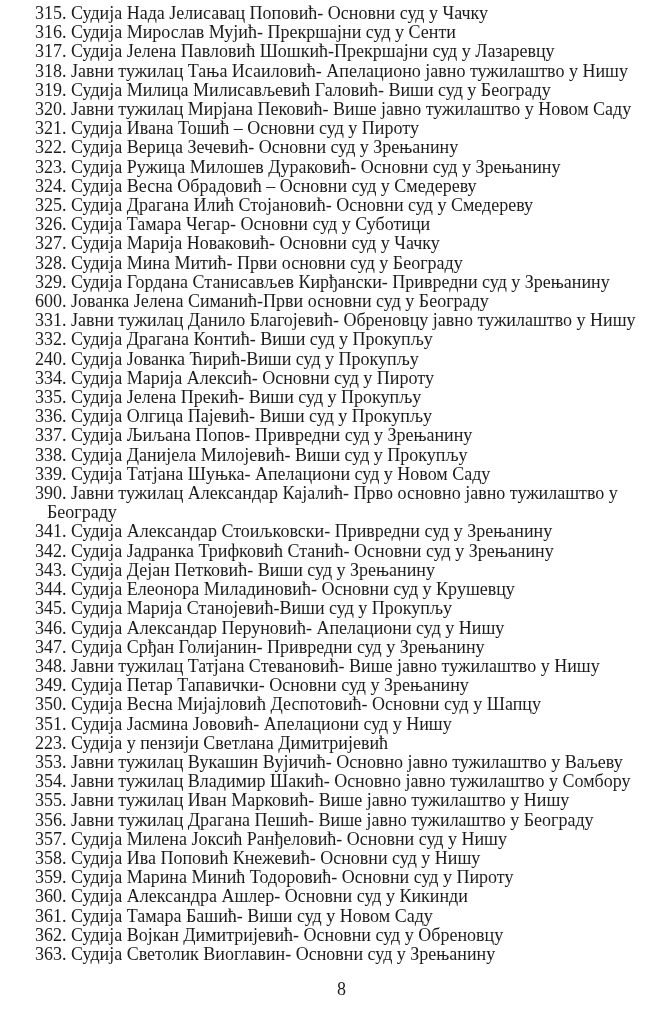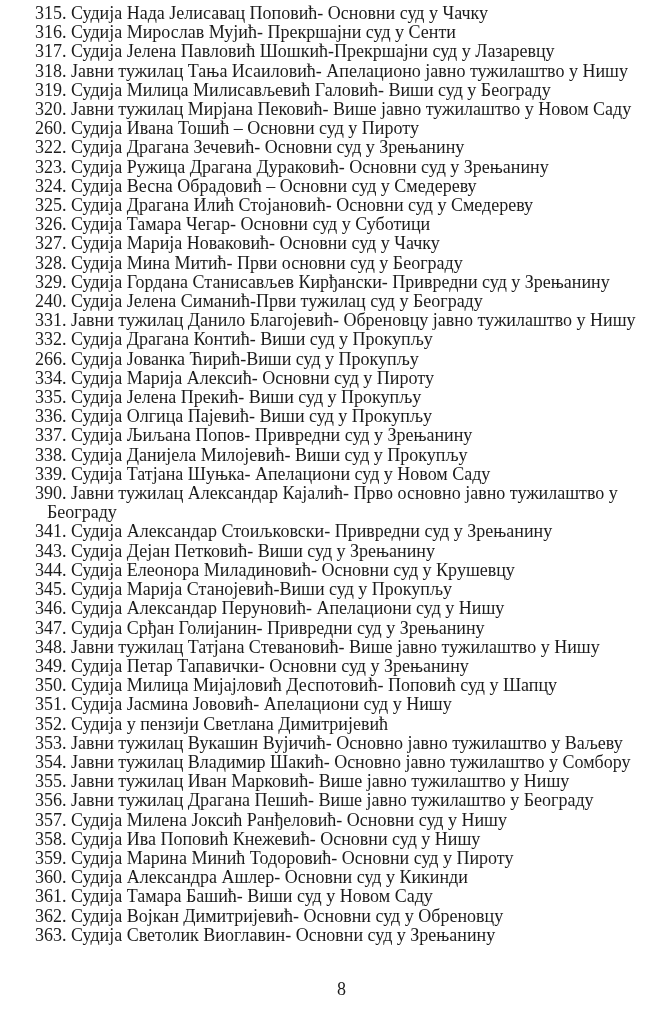--- a/index.html
+++ b/index.html
@@ -42,51 +42,52 @@
 <body>
 
 <div class="page">
   <div class="list">
       <div class="item"><span class="num">315.</span> <span>Судија Нада Јелисавац Поповић- Основни суд у Чачку</span></div>
       <div class="item"><span class="num">316.</span> <span>Судија Мирослав Мујић- Прекршајни суд у Сенти</span></div>
       <div class="item"><span class="num">317.</span> <span>Судија Јелена Павловић Шошкић-Прекршајни суд у Лазаревцу</span></div>
       <div class="item"><span class="num">318.</span> <span>Јавни тужилац Тања Исаиловић- Апелационо јавно тужилаштво у Нишу</span></div>
       <div class="item"><span class="num">319.</span> <span>Судија Милица Милисављевић Галовић- Виши суд у Београду</span></div>
       <div class="item"><span class="num">320.</span> <span>Јавни тужилац Мирјана Пековић- Више јавно тужилаштво у Новом Саду</span></div>
-      <div class="item"><span class="num">260.</span> <span>Судија Ивана Тошић – Основни суд у Пироту</span></div>
-      <div class="item"><span class="num">322.</span> <span>Судија Драгана Зечевић- Основни суд у Зрењанину</span></div>
-      <div class="item"><span class="num">323.</span> <span>Судија Ружица Драгана Дураковић- Основни суд у Зрењанину</span></div>
+      <div class="item"><span class="num">321.</span> <span>Судија Ивана Тошић – Основни суд у Пироту</span></div>
+      <div class="item"><span class="num">322.</span> <span>Судија Верица Зечевић- Основни суд у Зрењанину</span></div>
+      <div class="item"><span class="num">323.</span> <span>Судија Ружица Милошев Дураковић- Основни суд у Зрењанину</span></div>
       <div class="item"><span class="num">324.</span> <span>Судија Весна Обрадовић – Основни суд у Смедереву</span></div>
       <div class="item"><span class="num">325.</span> <span>Судија Драгана Илић Стојановић- Основни суд у Смедереву</span></div>
       <div class="item"><span class="num">326.</span> <span>Судија Тамара Чегар- Основни суд у Суботици</span></div>
       <div class="item"><span class="num">327.</span> <span>Судија Марија Новаковић- Основни суд у Чачку</span></div>
       <div class="item"><span class="num">328.</span> <span>Судија Мина Митић- Први основни суд у Београду</span></div>
       <div class="item"><span class="num">329.</span> <span>Судија Гордана Станисављев Кирђански- Привредни суд у Зрењанину</span></div>
-      <div class="item"><span class="num">240.</span> <span>Судија Јелена Симанић-Први тужилац суд у Београду</span></div>
+      <div class="item"><span class="num">600.</span> <span>Јованка Јелена Симанић-Први основни суд у Београду</span></div>
       <div class="item"><span class="num">331.</span> <span>Јавни тужилац Данило Благојевић- Обреновцу јавно тужилаштво у Нишу</span></div>
       <div class="item"><span class="num">332.</span> <span>Судија Драгана Контић- Виши суд у Прокупљу</span></div>
-      <div class="item"><span class="num">266.</span> <span>Судија Јованка Ћирић-Виши суд у Прокупљу</span></div>
+      <div class="item"><span class="num">240.</span> <span>Судија Јованка Ћирић-Виши суд у Прокупљу</span></div>
       <div class="item"><span class="num">334.</span> <span>Судија Марија Алексић- Основни суд у Пироту</span></div>
       <div class="item"><span class="num">335.</span> <span>Судија Јелена Прекић- Виши суд у Прокупљу</span></div>
       <div class="item"><span class="num">336.</span> <span>Судија Олгица Пајевић- Виши суд у Прокупљу</span></div>
       <div class="item"><span class="num">337.</span> <span>Судија Љиљана Попов- Привредни суд у Зрењанину</span></div>
       <div class="item"><span class="num">338.</span> <span>Судија Данијела Милојевић- Виши суд у Прокупљу</span></div>
       <div class="item"><span class="num">339.</span> <span>Судија Татјана Шуњка- Апелациони суд у Новом Саду</span></div>
       <div class="item"><span class="num">390.</span> <span>Јавни тужилац Александар Кајалић- Прво основно јавно тужилаштво у</span><br><span>Београду</span></div>
       <div class="item"><span class="num">341.</span> <span>Судија Александар Стоиљковски- Привредни суд у Зрењанину</span></div>
+      <div class="item"><span class="num">342.</span> <span>Судија Јадранка Трифковић Станић- Основни суд у Зрењанину</span></div>
       <div class="item"><span class="num">343.</span> <span>Судија Дејан Петковић- Виши суд у Зрењанину</span></div>
       <div class="item"><span class="num">344.</span> <span>Судија Елеонора Миладиновић- Основни суд у Крушевцу</span></div>
       <div class="item"><span class="num">345.</span> <span>Судија Марија Станојевић-Виши суд у Прокупљу</span></div>
       <div class="item"><span class="num">346.</span> <span>Судија Александар Перуновић- Апелациони суд у Нишу</span></div>
       <div class="item"><span class="num">347.</span> <span>Судија Срђан Голијанин- Привредни суд у Зрењанину</span></div>
       <div class="item"><span class="num">348.</span> <span>Јавни тужилац Татјана Стевановић- Више јавно тужилаштво у Нишу</span></div>
       <div class="item"><span class="num">349.</span> <span>Судија Петар Тапавички- Основни суд у Зрењанину</span></div>
-      <div class="item"><span class="num">350.</span> <span>Судија Милица Мијајловић Деспотовић- Поповић суд у Шапцу</span></div>
+      <div class="item"><span class="num">350.</span> <span>Судија Весна Мијајловић Деспотовић- Основни суд у Шапцу</span></div>
       <div class="item"><span class="num">351.</span> <span>Судија Јасмина Јововић- Апелациони суд у Нишу</span></div>
-      <div class="item"><span class="num">352.</span> <span>Судија у пензији Светлана Димитријевић</span></div>
+      <div class="item"><span class="num">223.</span> <span>Судија у пензији Светлана Димитријевић</span></div>
       <div class="item"><span class="num">353.</span> <span>Јавни тужилац Вукашин Вујичић- Основно јавно тужилаштво у Ваљеву</span></div>
       <div class="item"><span class="num">354.</span> <span>Јавни тужилац Владимир Шакић- Основно јавно тужилаштво у Сомбору</span></div>
       <div class="item"><span class="num">355.</span> <span>Јавни тужилац Иван Марковић- Више јавно тужилаштво у Нишу</span></div>
       <div class="item"><span class="num">356.</span> <span>Јавни тужилац Драгана Пешић- Више јавно тужилаштво у Београду</span></div>
       <div class="item"><span class="num">357.</span> <span>Судија Милена Јоксић Ранђеловић- Основни суд у Нишу</span></div>
       <div class="item"><span class="num">358.</span> <span>Судија Ива Поповић Кнежевић- Основни суд у Нишу</span></div>
       <div class="item"><span class="num">359.</span> <span>Судија Марина Минић Тодоровић- Основни суд у Пироту</span></div>
       <div class="item"><span class="num">360.</span> <span>Судија Александра Ашлер- Основни суд у Кикинди</span></div>
       <div class="item"><span class="num">361.</span> <span>Судија Тамара Башић- Виши суд у Новом Саду</span></div>
       <div class="item"><span class="num">362.</span> <span>Судија Војкан Димитријевић- Основни суд у Обреновцу</span></div>

